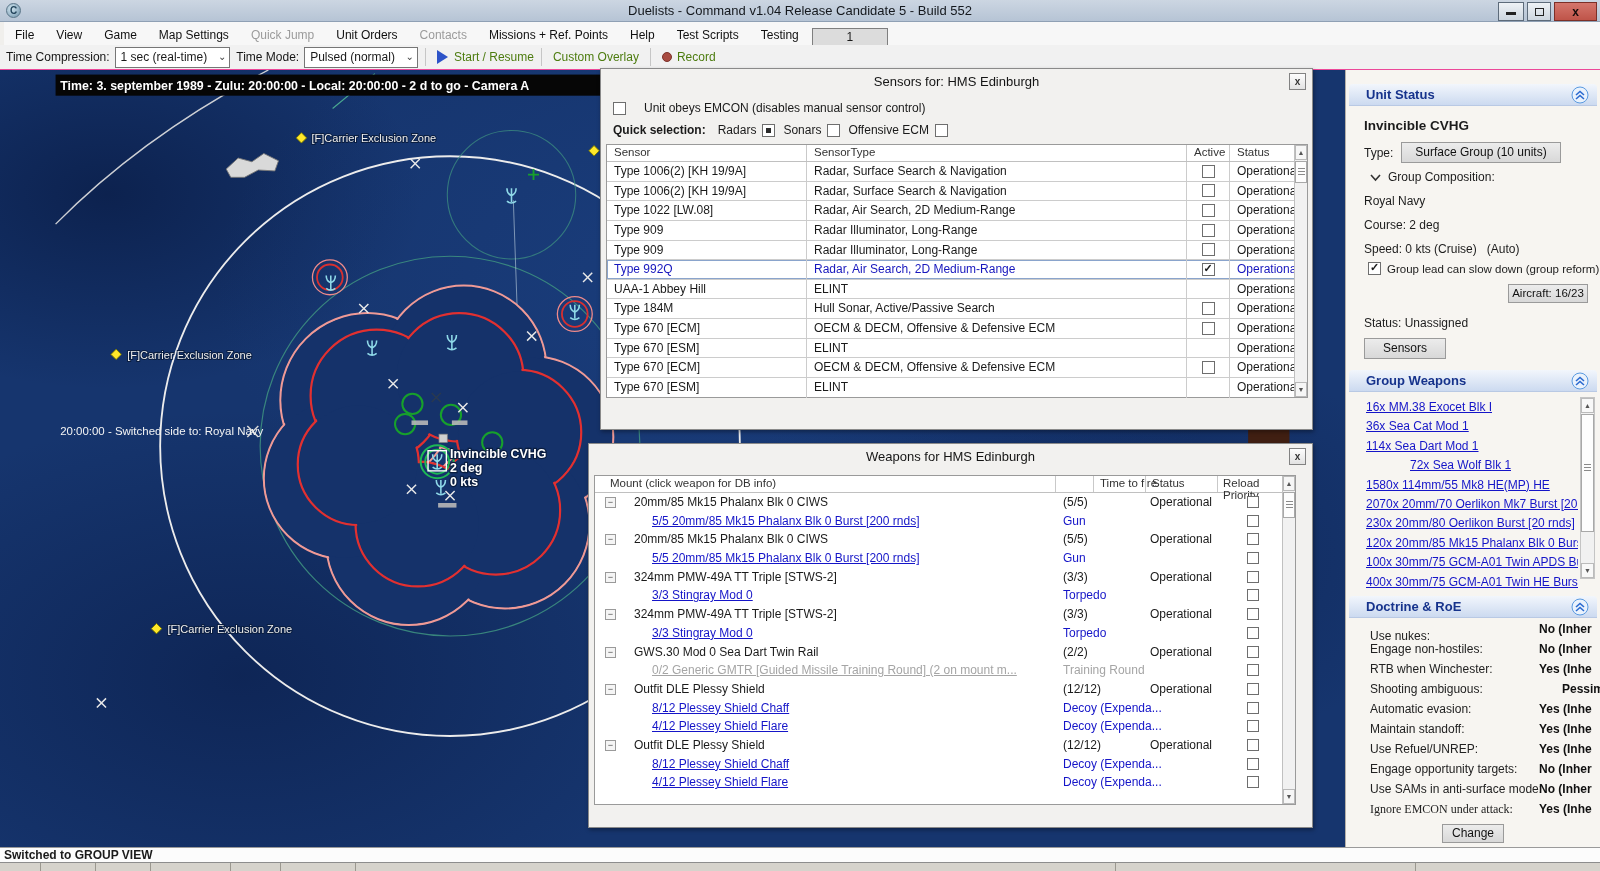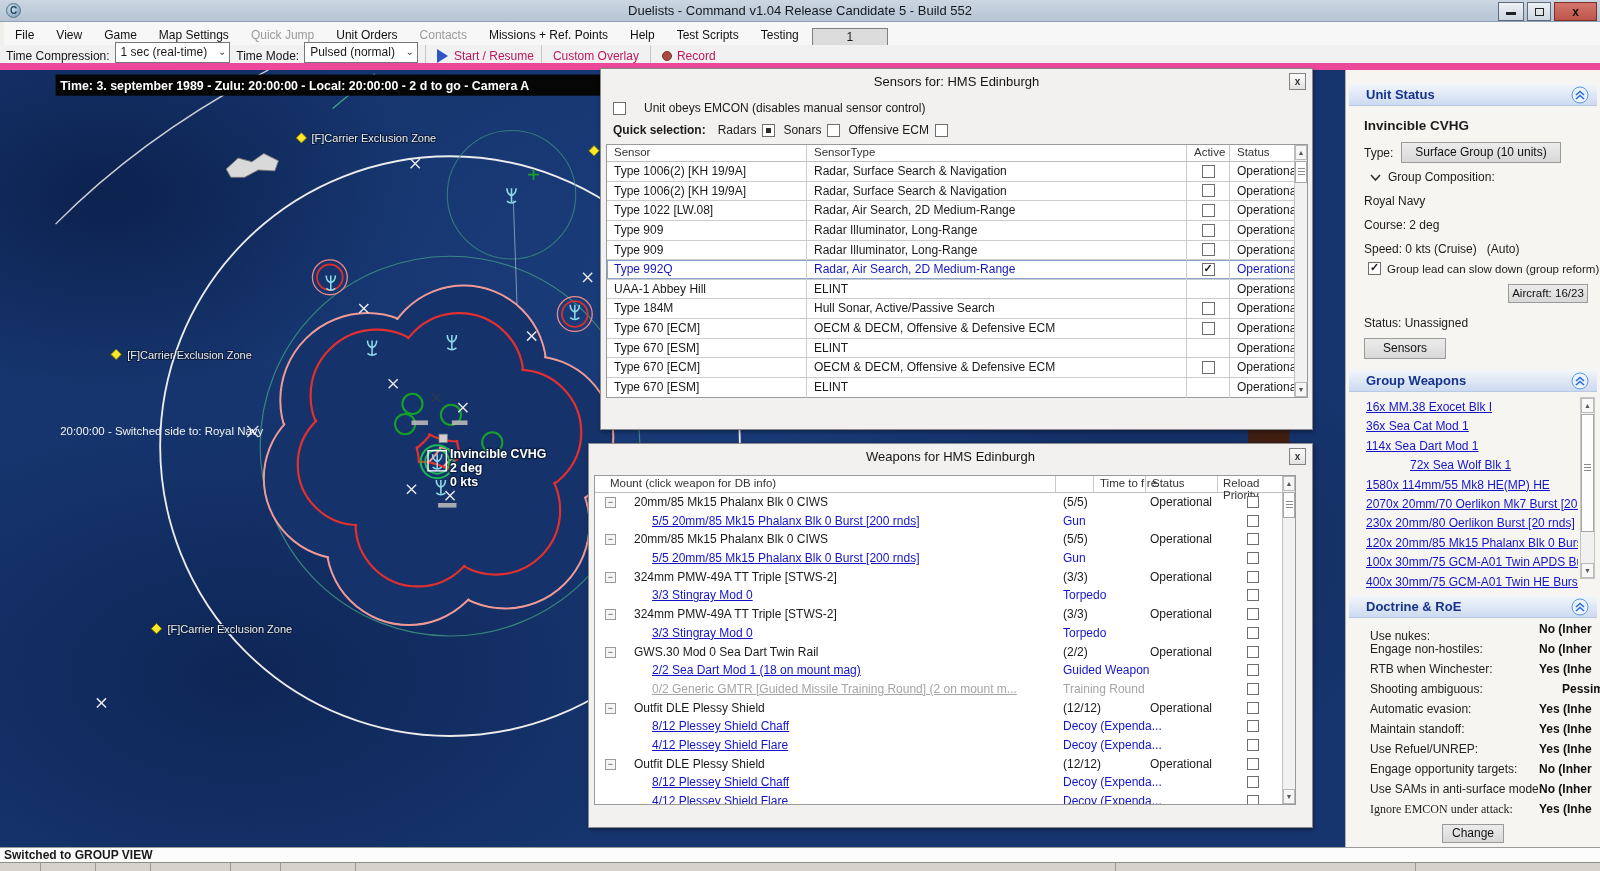--- a/index.html
+++ b/index.html
@@ -19,28 +19,28 @@
 .resbox{display:inline-block;width:9px;height:8px;border:1.5px solid #222;margin-top:5px;background:transparent}
 .xglyph{font-weight:bold;font-size:12px;color:#160b0a;line-height:18px}
 
 
 .menubar{position:absolute;left:4px;top:22px;width:1600px;height:25px;background:#f7f7f7;border-bottom:1px solid #e0e0e0;display:flex;align-items:flex-end}
 .menu-item{padding:0 11px;font-size:12px;color:#101010;line-height:22px}
 .menu-item.disabled{color:#9b9b9b}
 .testing-box{width:76px;height:18px;margin-left:2px;border:1px solid #7f7f7f;background:#dcdcdc;text-align:center;line-height:16px;font-size:12px}
 
 
-.toolbar{position:absolute;left:0;top:45px;width:1600px;height:25px;background:#f1f1f1;border-bottom:7px solid #ec4899;display:flex;align-items:flex-end}
+.toolbar{position:absolute;left:0;top:45px;width:1600px;height:25px;background:#f1f1f1;border-bottom:1px solid #ec4899;display:flex;align-items:center}
 .tb-label{margin:0 5px 0 6px;color:#151515}
 .combo{position:relative;height:21px;border:1px solid #767676;background:#fff;padding:2px 22px 0 5px;min-width:108px}
 .combo .arrow{position:absolute;right:3px;top:3px;font-size:10px;color:#444}
 .tb-sep{width:1px;height:18px;background:#c6c6c6;margin:0 7px}
 .play-tri{width:0;height:0;border-left:11px solid #2d53c8;border-top:7px solid transparent;border-bottom:7px solid transparent;margin:0 6px 0 4px}
 .rec-dot{width:10px;height:10px;border-radius:50%;background:#a84b41;border:1px solid #7d322b;margin:0 5px 0 4px}
-.tb-text{color:#be185d}
+.tb-text{color:#4d7c0f}
 
 
 #map{position:absolute;left:0;top:70px;width:1345px;height:777px;background:
  radial-gradient(620px 380px at 18% 78%, rgba(13,35,82,.85), transparent 70%),
  radial-gradient(700px 420px at 55% 28%, rgba(29,67,134,.6), transparent 75%),
  radial-gradient(520px 320px at 80% 62%, rgba(12,33,80,.7), transparent 70%),
  radial-gradient(420px 260px at 8% 16%, rgba(10,29,71,.8), transparent 75%),
  #16356e}
 #map svg{position:absolute;left:0;top:0}
 
@@ -490,25 +490,20 @@
           <div class="wrow child">
             <span class="w-name">3/3  Stingray Mod 0</span>
             <span class="w-qty">Torpedo</span>
             <span class="w-cb"></span>
           </div>
           <div class="wrow mount">
             <span class="w-exp">−</span>
             <span class="w-name">GWS.30 Mod 0 Sea Dart Twin Rail</span>
             <span class="w-qty">(2/2)</span>
             <span class="w-status">Operational</span>
-            <span class="w-cb"></span>
-          </div>
-          <div class="wrow child">
-            <span class="w-name">2/2  Sea Dart Mod 1 (18 on mount mag)</span>
-            <span class="w-qty">Guided Weapon</span>
             <span class="w-cb"></span>
           </div>
           <div class="wrow childdis">
             <span class="w-name">0/2  Generic GMTR [Guided Missile Training Round] (2 on mount m...</span>
             <span class="w-qty">Training Round</span>
             <span class="w-cb"></span>
           </div>
           <div class="wrow mount">
             <span class="w-exp">−</span>
             <span class="w-name">Outfit DLE Plessy Shield</span>

